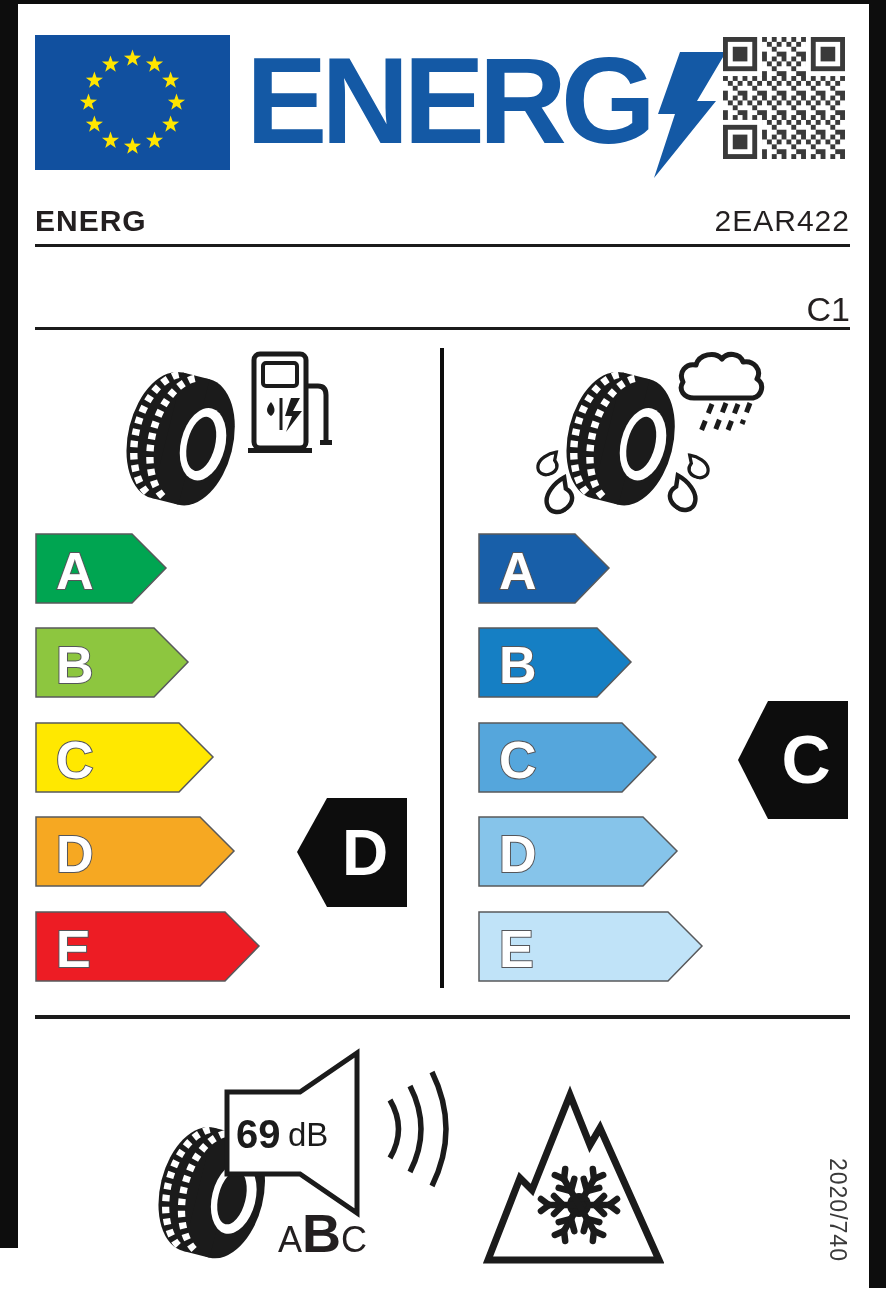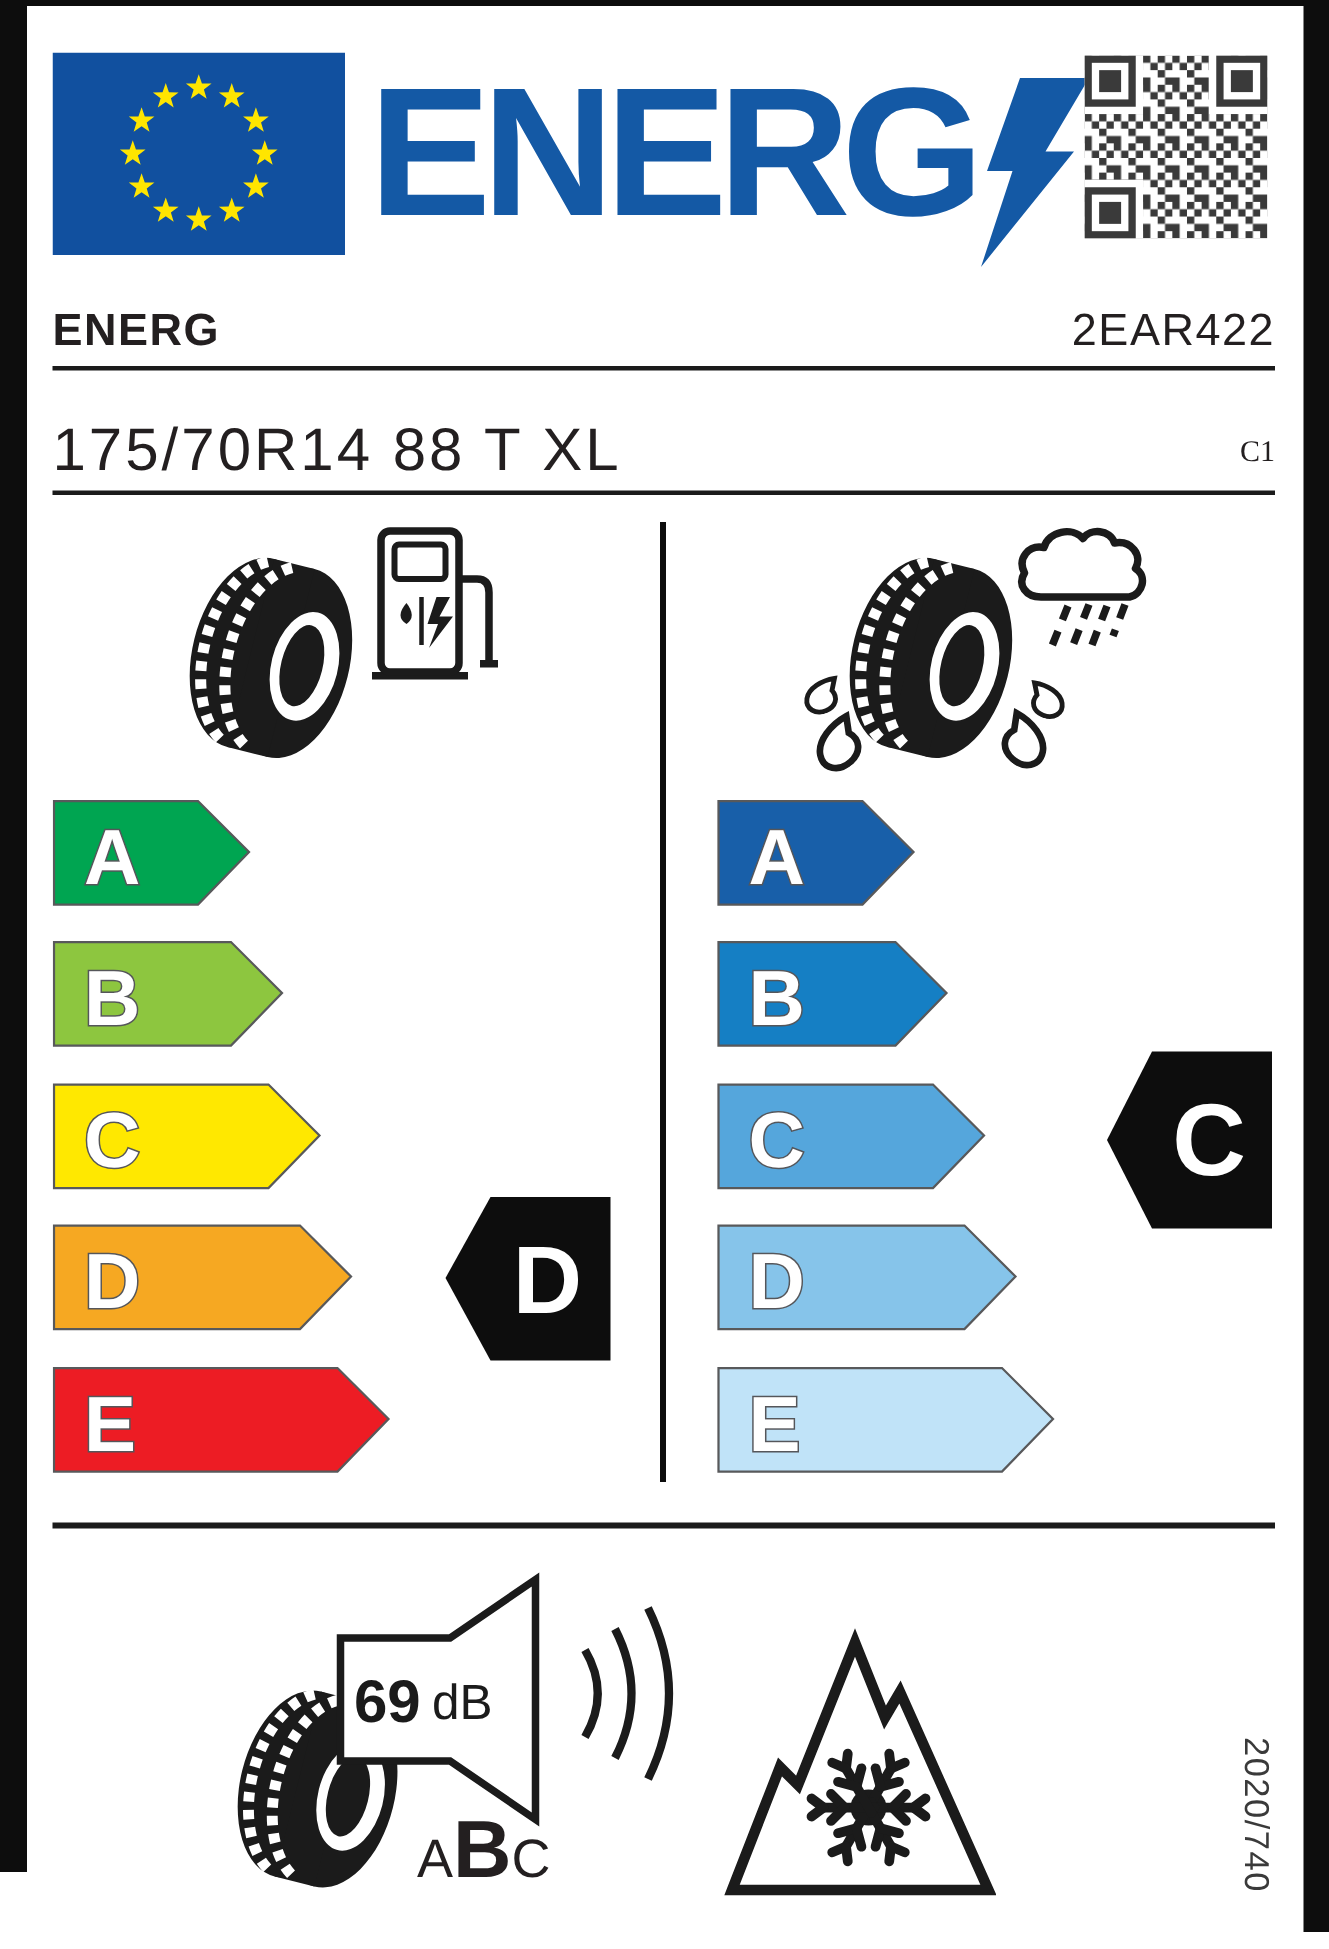--- a/index.html
+++ b/index.html
@@ -5,21 +5,21 @@
   html,body{margin:0;padding:0;background:#fff;}
   body{font-family:"Liberation Sans",sans-serif;color:#231f20;}
   #label{position:relative;width:886px;height:1299px;background:#fff;overflow:hidden;}
   .abs{position:absolute;}
   .bar{background:#0d0d0d;}
   .rule{background:#1b1b1b;height:3px;}
   .energ{color:#1459a5;font-weight:bold;font-size:122px;line-height:1;letter-spacing:-6px;}
   .brand{font-weight:bold;font-size:30px;letter-spacing:1px;}
   .code{font-size:30px;letter-spacing:1px;}
   .size{font-size:40px;letter-spacing:2px;}
-  .cls{font-size:20px;font-family:Liberation Serif, serif;}
+  .cls{font-size:34px;}
   .right{text-align:right;}
   svg text{font-family:"Liberation Sans",sans-serif;}
   .rowletter{font-weight:bold;font-size:52px;fill:#fff;stroke:#55565a;stroke-width:2px;paint-order:stroke;}
   .indletter{font-weight:bold;font-size:64px;fill:#fff;}
   .db-num{font-weight:bold;font-size:40px;fill:#1b1b1b;}
   .db-unit{font-size:33px;fill:#1b1b1b;}
   .abc{display:flex;align-items:baseline;color:#231f20;}
   .abc .sm{font-size:36px;}
   .abc .big{font-size:54px;font-weight:bold;}
   .reg{font-size:23px;color:#3a3a3a;letter-spacing:1px;transform-origin:0 0;transform:rotate(90deg);white-space:nowrap;}
@@ -123,21 +123,20 @@
     <rect x="0" y="17" width="8" height="8" fill="#fff"></rect>
       <rect x="0" y="18" width="7" height="7" fill="#3a3a3a"></rect>
       <rect x="1" y="19" width="5" height="5" fill="#fff"></rect>
       <rect x="2" y="20" width="3" height="3" fill="#3a3a3a"></rect>
   </svg>
 
   <div class="abs brand" style="left:35px;top:204px">ENERG</div>
   <div class="abs code right" style="right:36px;top:204px">2EAR422</div>
   <div class="abs rule" style="left:35px;top:244px;width:815px"></div>
 
-  <div class="abs size" style="left:35px;top:278px">175/70R14 88 T XL</div>
   <div class="abs cls right" style="right:36px;top:290px">C1</div>
   <div class="abs rule" style="left:35px;top:327px;width:815px"></div>
 
   <div class="abs bar" style="left:440px;top:348px;width:4px;height:640px"></div>
 
   <svg class="abs" style="left:126px;top:370px" width="120" height="140">
       <use href="#tire"></use>
     </svg>
   <svg class="abs" style="left:246px;top:350px" width="86" height="104" viewBox="0 0 86 104">
     <rect x="2" y="98" width="64" height="5" fill="#1b1b1b"></rect>

